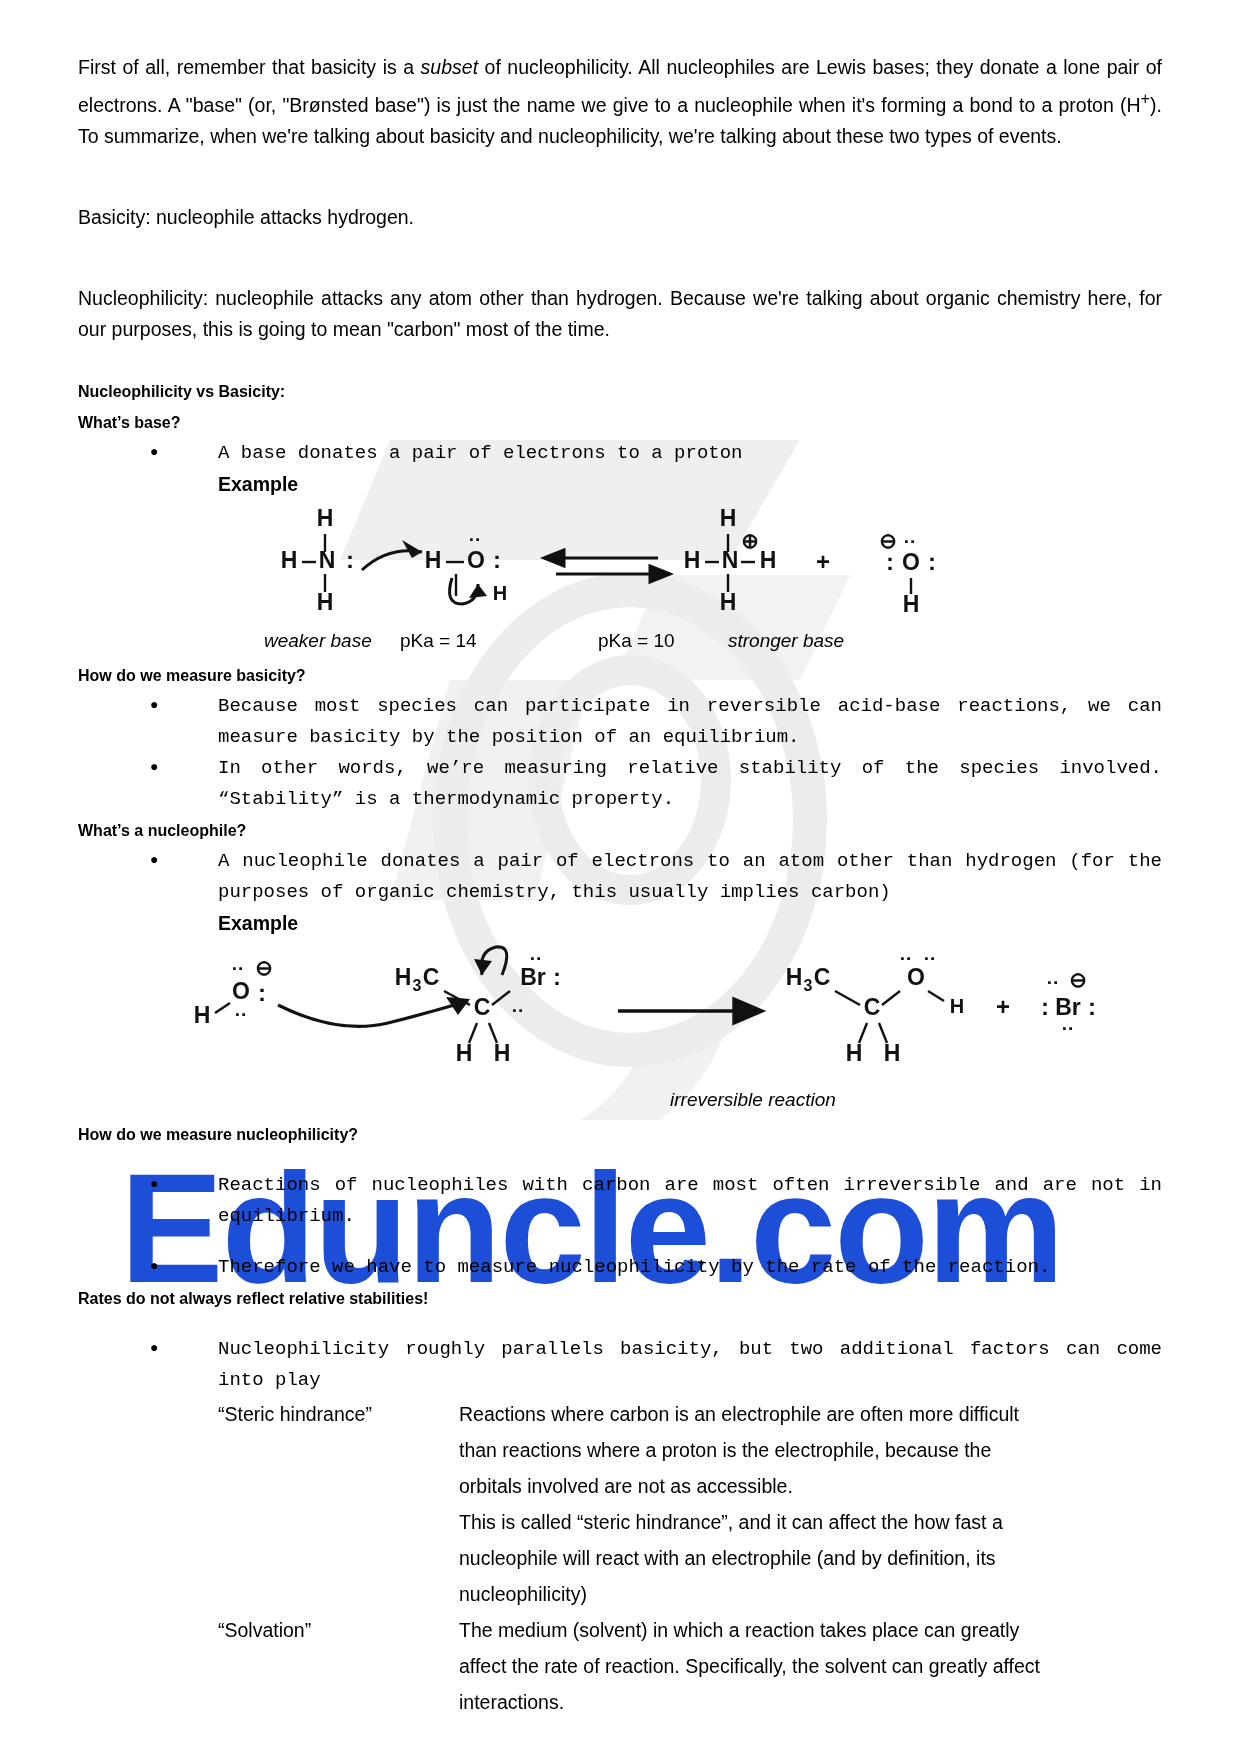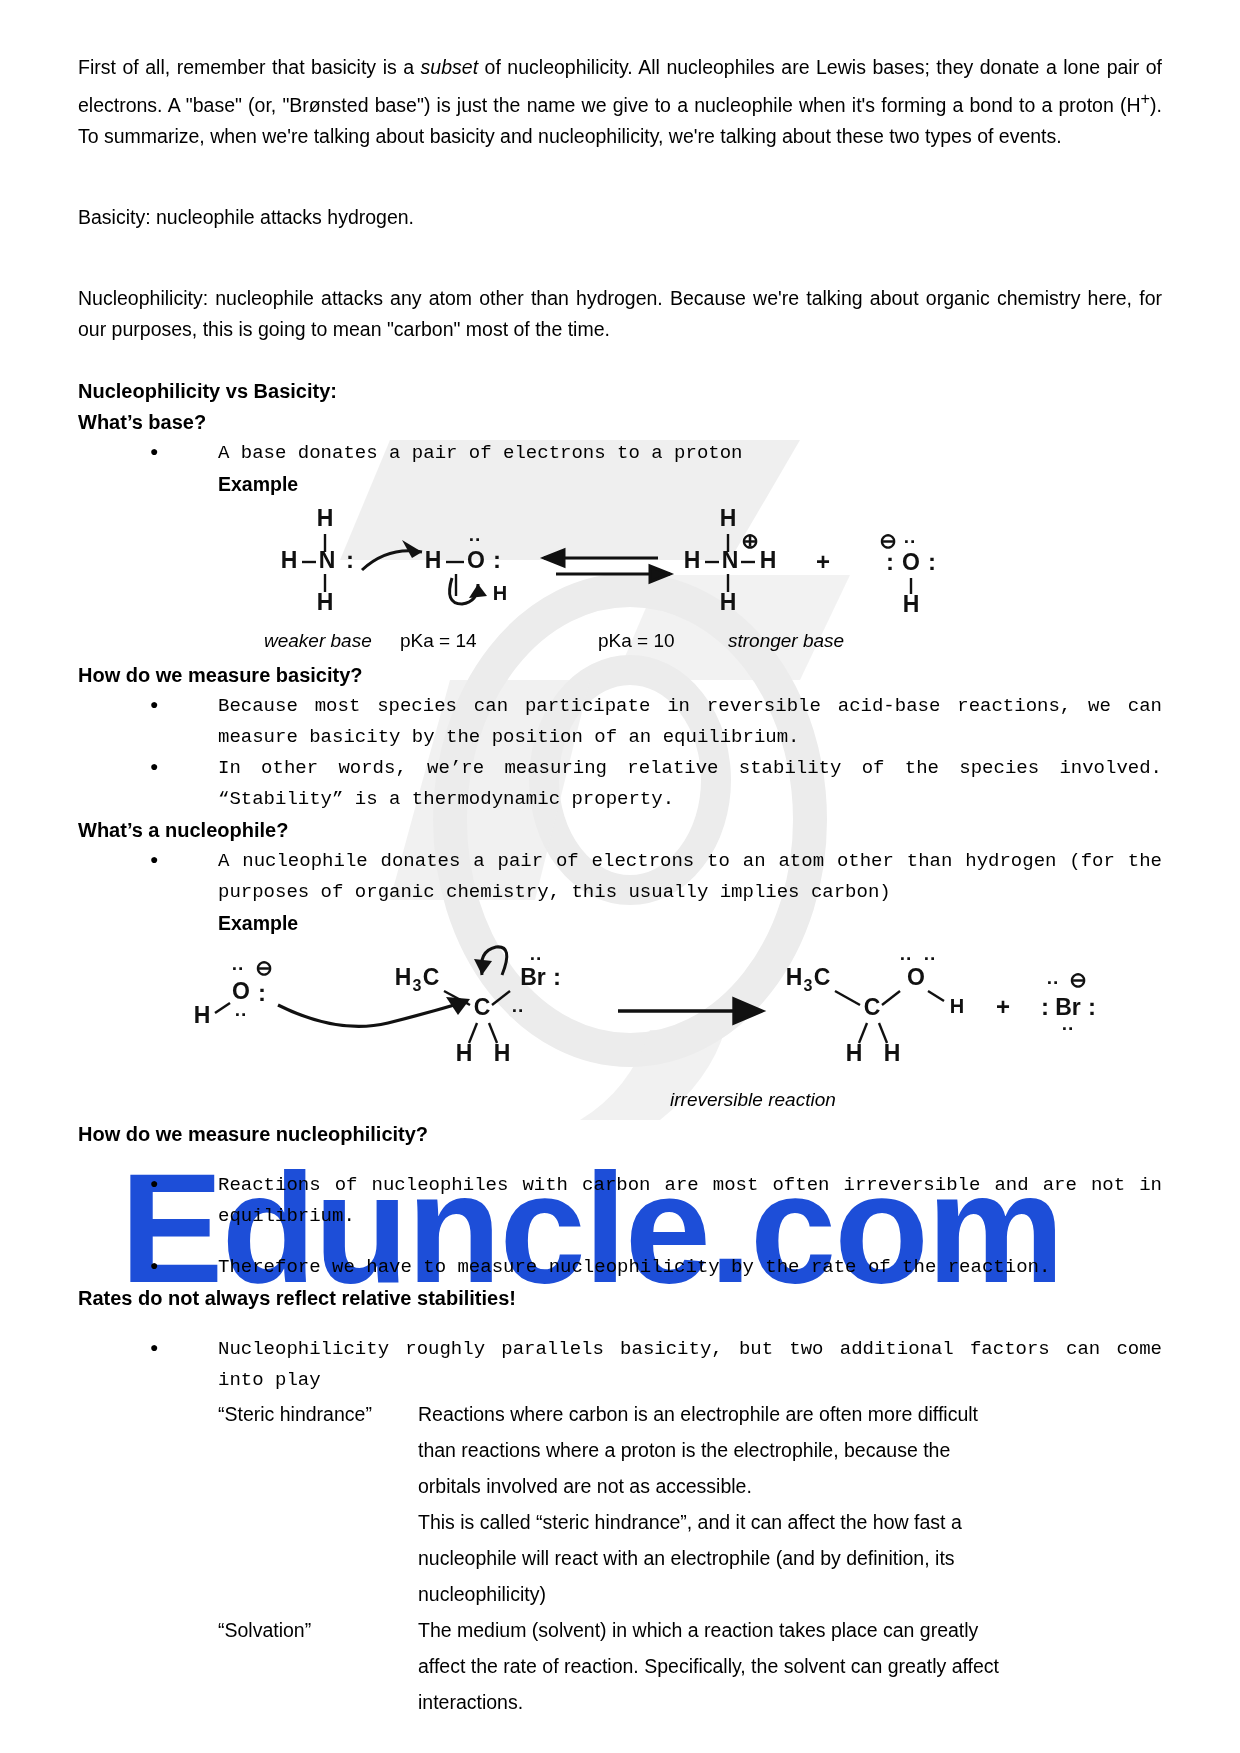--- a/index.html
+++ b/index.html
@@ -53,21 +53,21 @@
     font-size: 19.5px;
     line-height: 31px;
     margin: 0 0 0 0;
     text-align: justify;
     text-justify: inter-word;
   }
   .gap-lg { height: 50px; }
   .gap-md { height: 31px; }
 
   .heading {
-    font-size: 20px;
+    font-size: 16px;
     line-height: 31px;
     font-weight: bold;
     margin: 0;
   }
 
   ul.bullets {
     list-style: none;
     margin: 0;
     padding: 0;
   }
@@ -93,20 +93,21 @@
     line-height: 31px;
     padding-left: 140px;
   }
 
   
   .factor-row {
     display: flex;
     padding-left: 140px;
     font-size: 19.5px;
     line-height: 36px;
+    gap: 41px;
   }
   .factor-term {
     width: 200px;
     flex: 0 0 200px;
   }
   .factor-desc {
     flex: 1 1 auto;
     text-align: left;
   }
 

